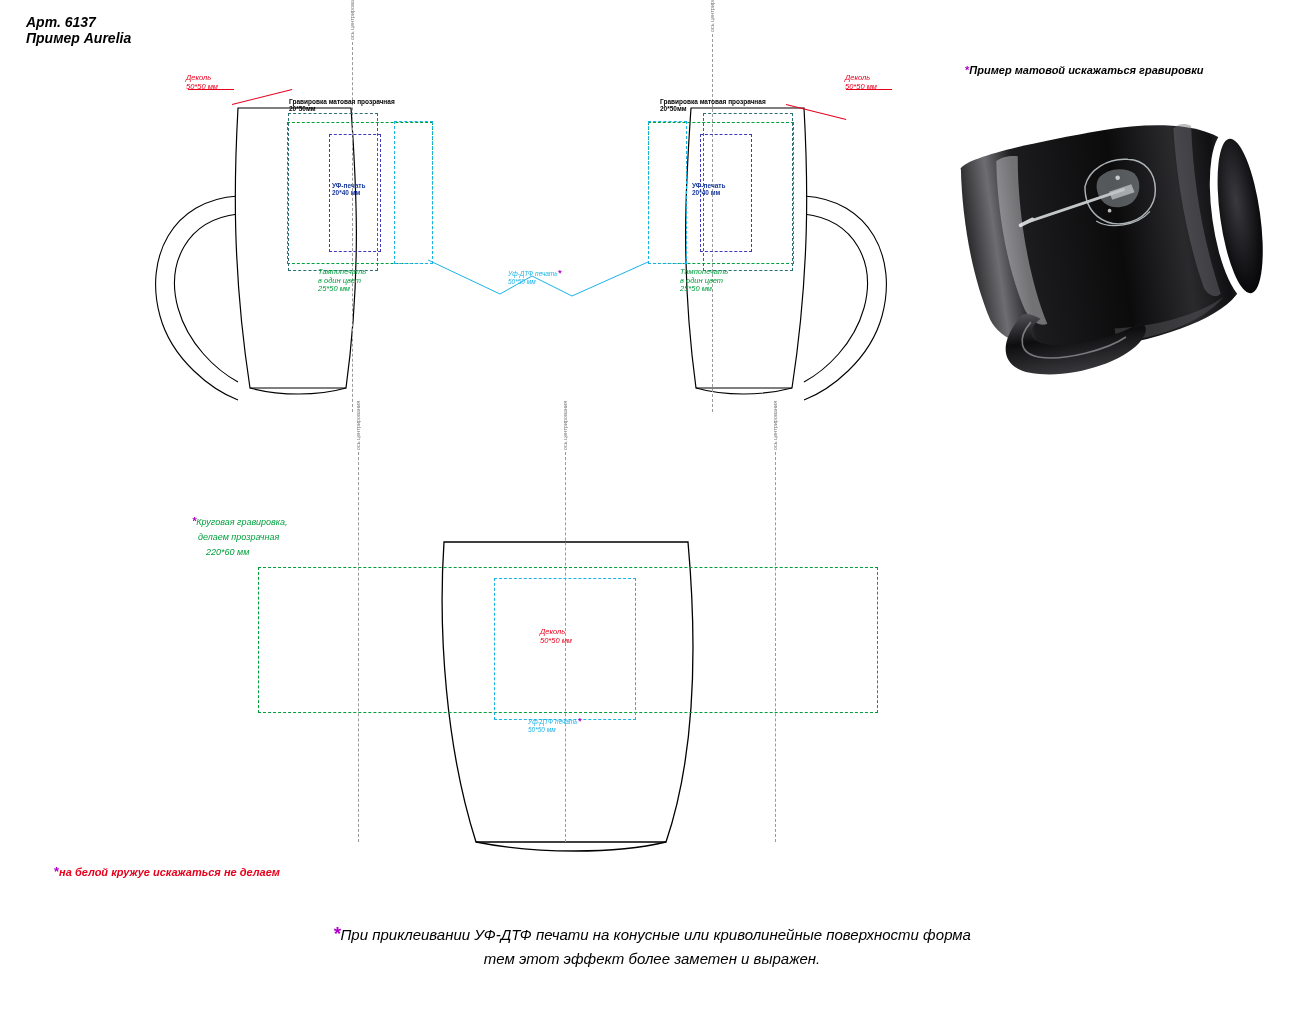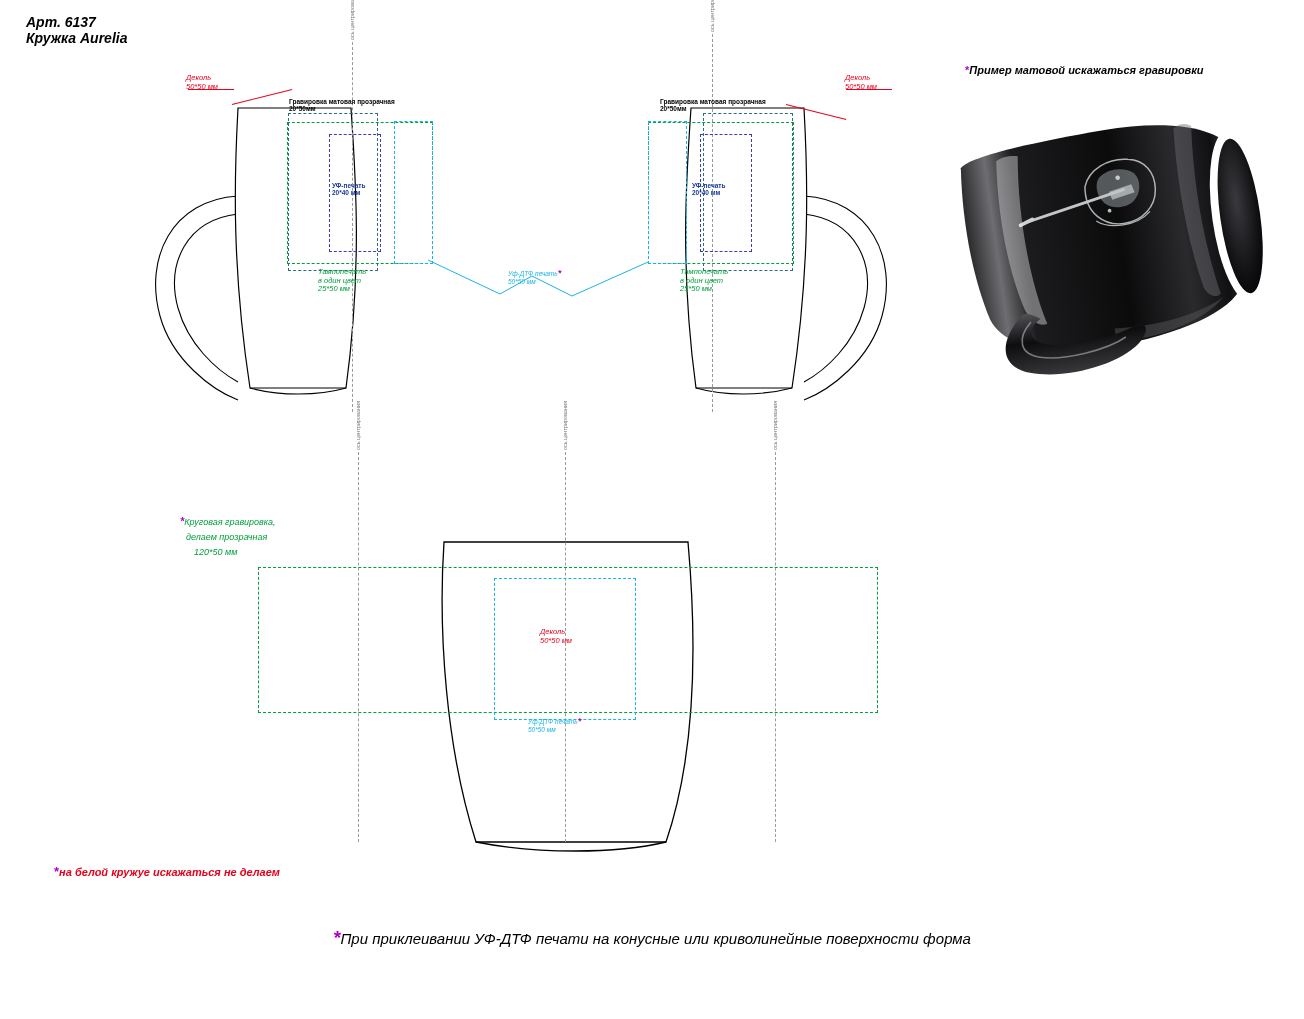--- a/index.html
+++ b/index.html
@@ -40,30 +40,30 @@
   .lead { position:absolute; height:0; border-top:1px solid #e8001c; transform-origin:left center; }
 
   
   svg { overflow:visible; display:block; }
 
   
   .photo { position:absolute; left:952px; top:88px; width:318px; height:278px; }
 
   
   .note-star { color:#b000c8; font-weight:bold; }
-  .bottom-note { position:absolute; text-align:center; font-style:italic; font-size:15px; line-height:32px; }
+  .bottom-note { position:absolute; text-align:center; font-style:italic; font-size:15px; line-height:24px; }
 </style>
 </head>
 <body>
 
 <div id="stage">
 
   <div class="t title-block">
     <div>Арт. 6137</div>
-    <div>Кружка Aurelia</div>
+    <div>Пример Aurelia</div>
   </div>
 
   <div class="t" style="left:965px; top:60px;">
     <span class="note-star md">*</span><span class="md ital bold">Пример матовой искажаться гравировки</span>
   </div>
 
   <div class="photo">
     <svg width="318" height="278" viewBox="0 0 318 278">
       <defs>
         <linearGradient id="mugBody" x1="0" y1="0" x2="1" y2="0">
@@ -237,24 +237,24 @@
   <div class="vguide-label" style="left:355px; top:450px;">ось центрирования</div>
 
   <div class="vguide" style="left:565px; top:452px; height:390px;"></div>
   <div class="vguide-label" style="left:562px; top:450px;">ось центрирования</div>
 
   <div class="vguide" style="left:775px; top:452px; height:390px;"></div>
   <div class="vguide-label" style="left:772px; top:450px;">ось центрирования</div>
 
   <div class="box d-green" style="left:258px; top:567px; width:620px; height:146px;"></div>
 
-  <div class="t green sm ital" style="left:180px; top:514px; line-height:15px;">
+  <div class="t green sm ital" style="left:192px; top:514px; line-height:15px;">
     <div><span class="note-star md">*</span><span>Круговая гравировка,</span></div>
     <div style="padding-left:6px;">делаем прозрачная</div>
-    <div style="padding-left:14px;">120*50 мм</div>
+    <div style="padding-left:14px;">220*60 мм</div>
   </div>
 
   <div class="box d-cyan" style="left:494px; top:578px; width:142px; height:142px;"></div>
 
   <div class="t red xs ital ctr" style="left:540px; top:628px;">
     <div>Деколь</div>
     <div>50*50 мм</div>
   </div>
 
   <div class="t cyan tiny ital ctr" style="left:528px; top:716px;">
@@ -263,15 +263,16 @@
   </div>
 
   <div class="t" style="left:54px; top:862px;">
     <span class="note-star lg">*</span><span class="red md ital bold">на белой кружуе искажаться не делаем</span>
   </div>
 
   <div class="bottom-note" style="left:152px; top:922px; width:1000px;">
     <div>
       <span class="note-star" style="font-size:19px;">*</span><span>При приклеивании УФ-ДТФ печати на конусные или криволинейные поверхности форма</span>
     </div>
+    <div>тем этот эффект более заметен и выражен.</div>
   </div>
 
 </div>
 
 </body></html>

